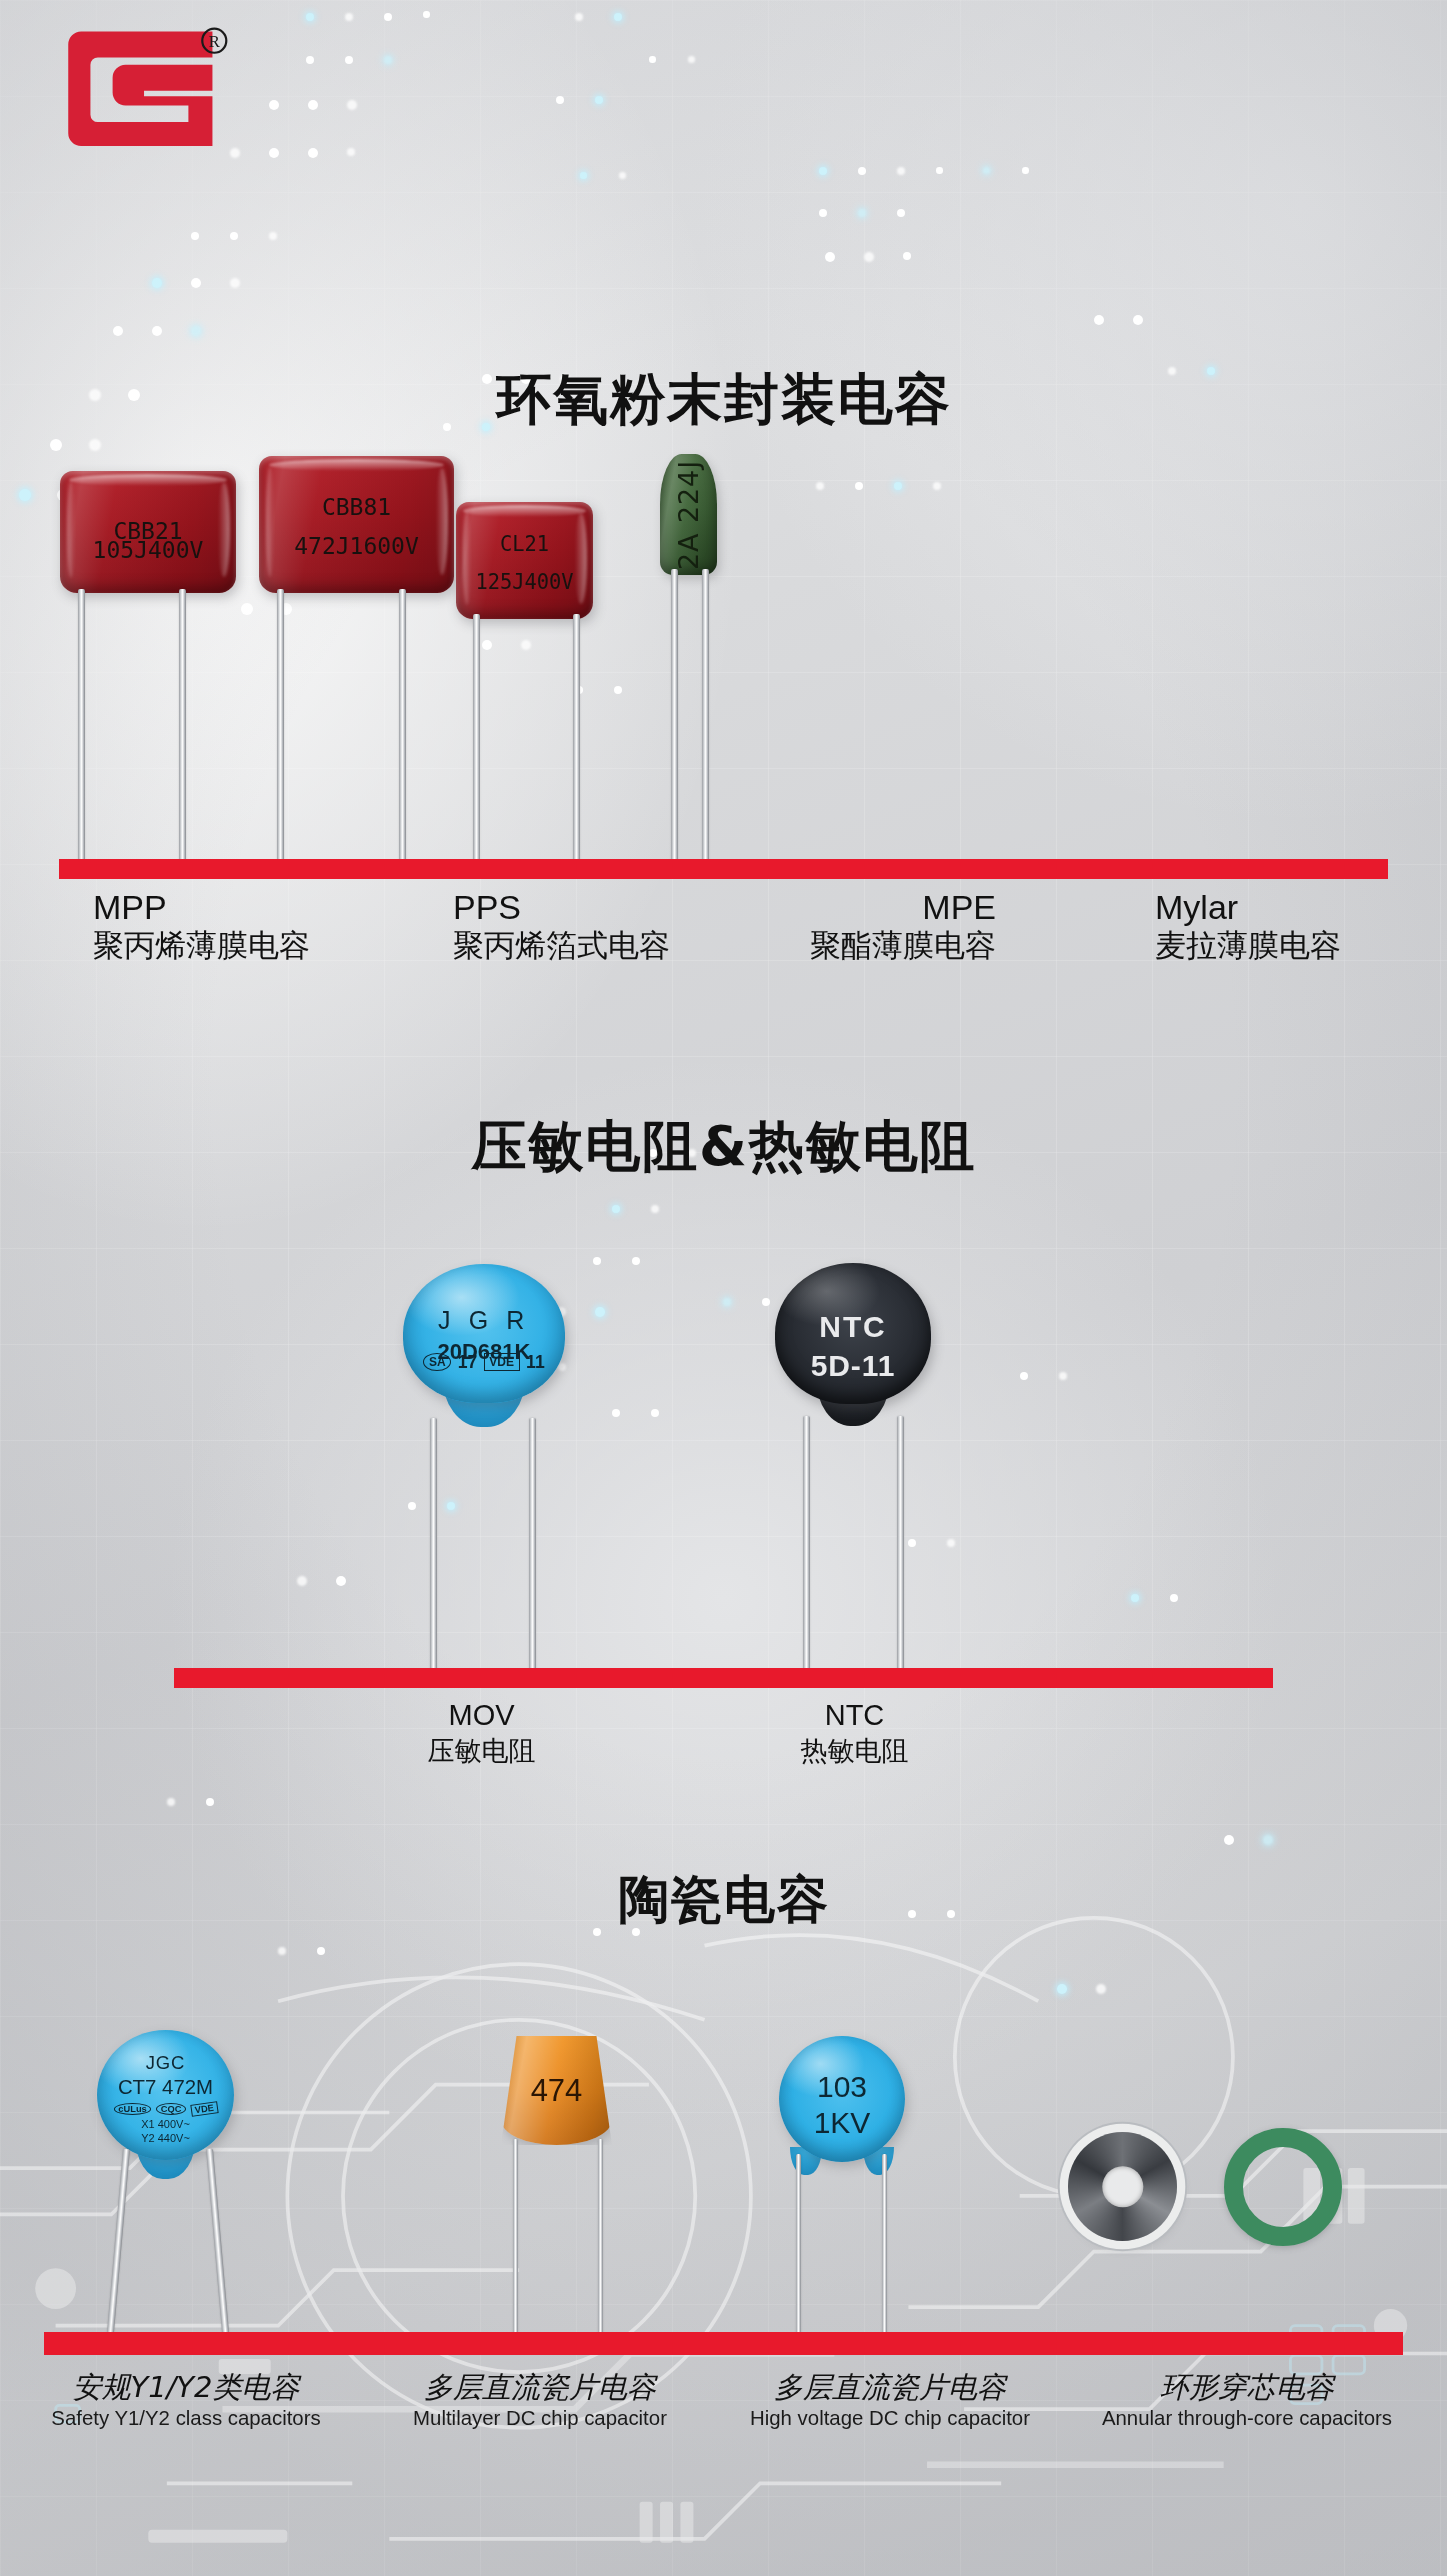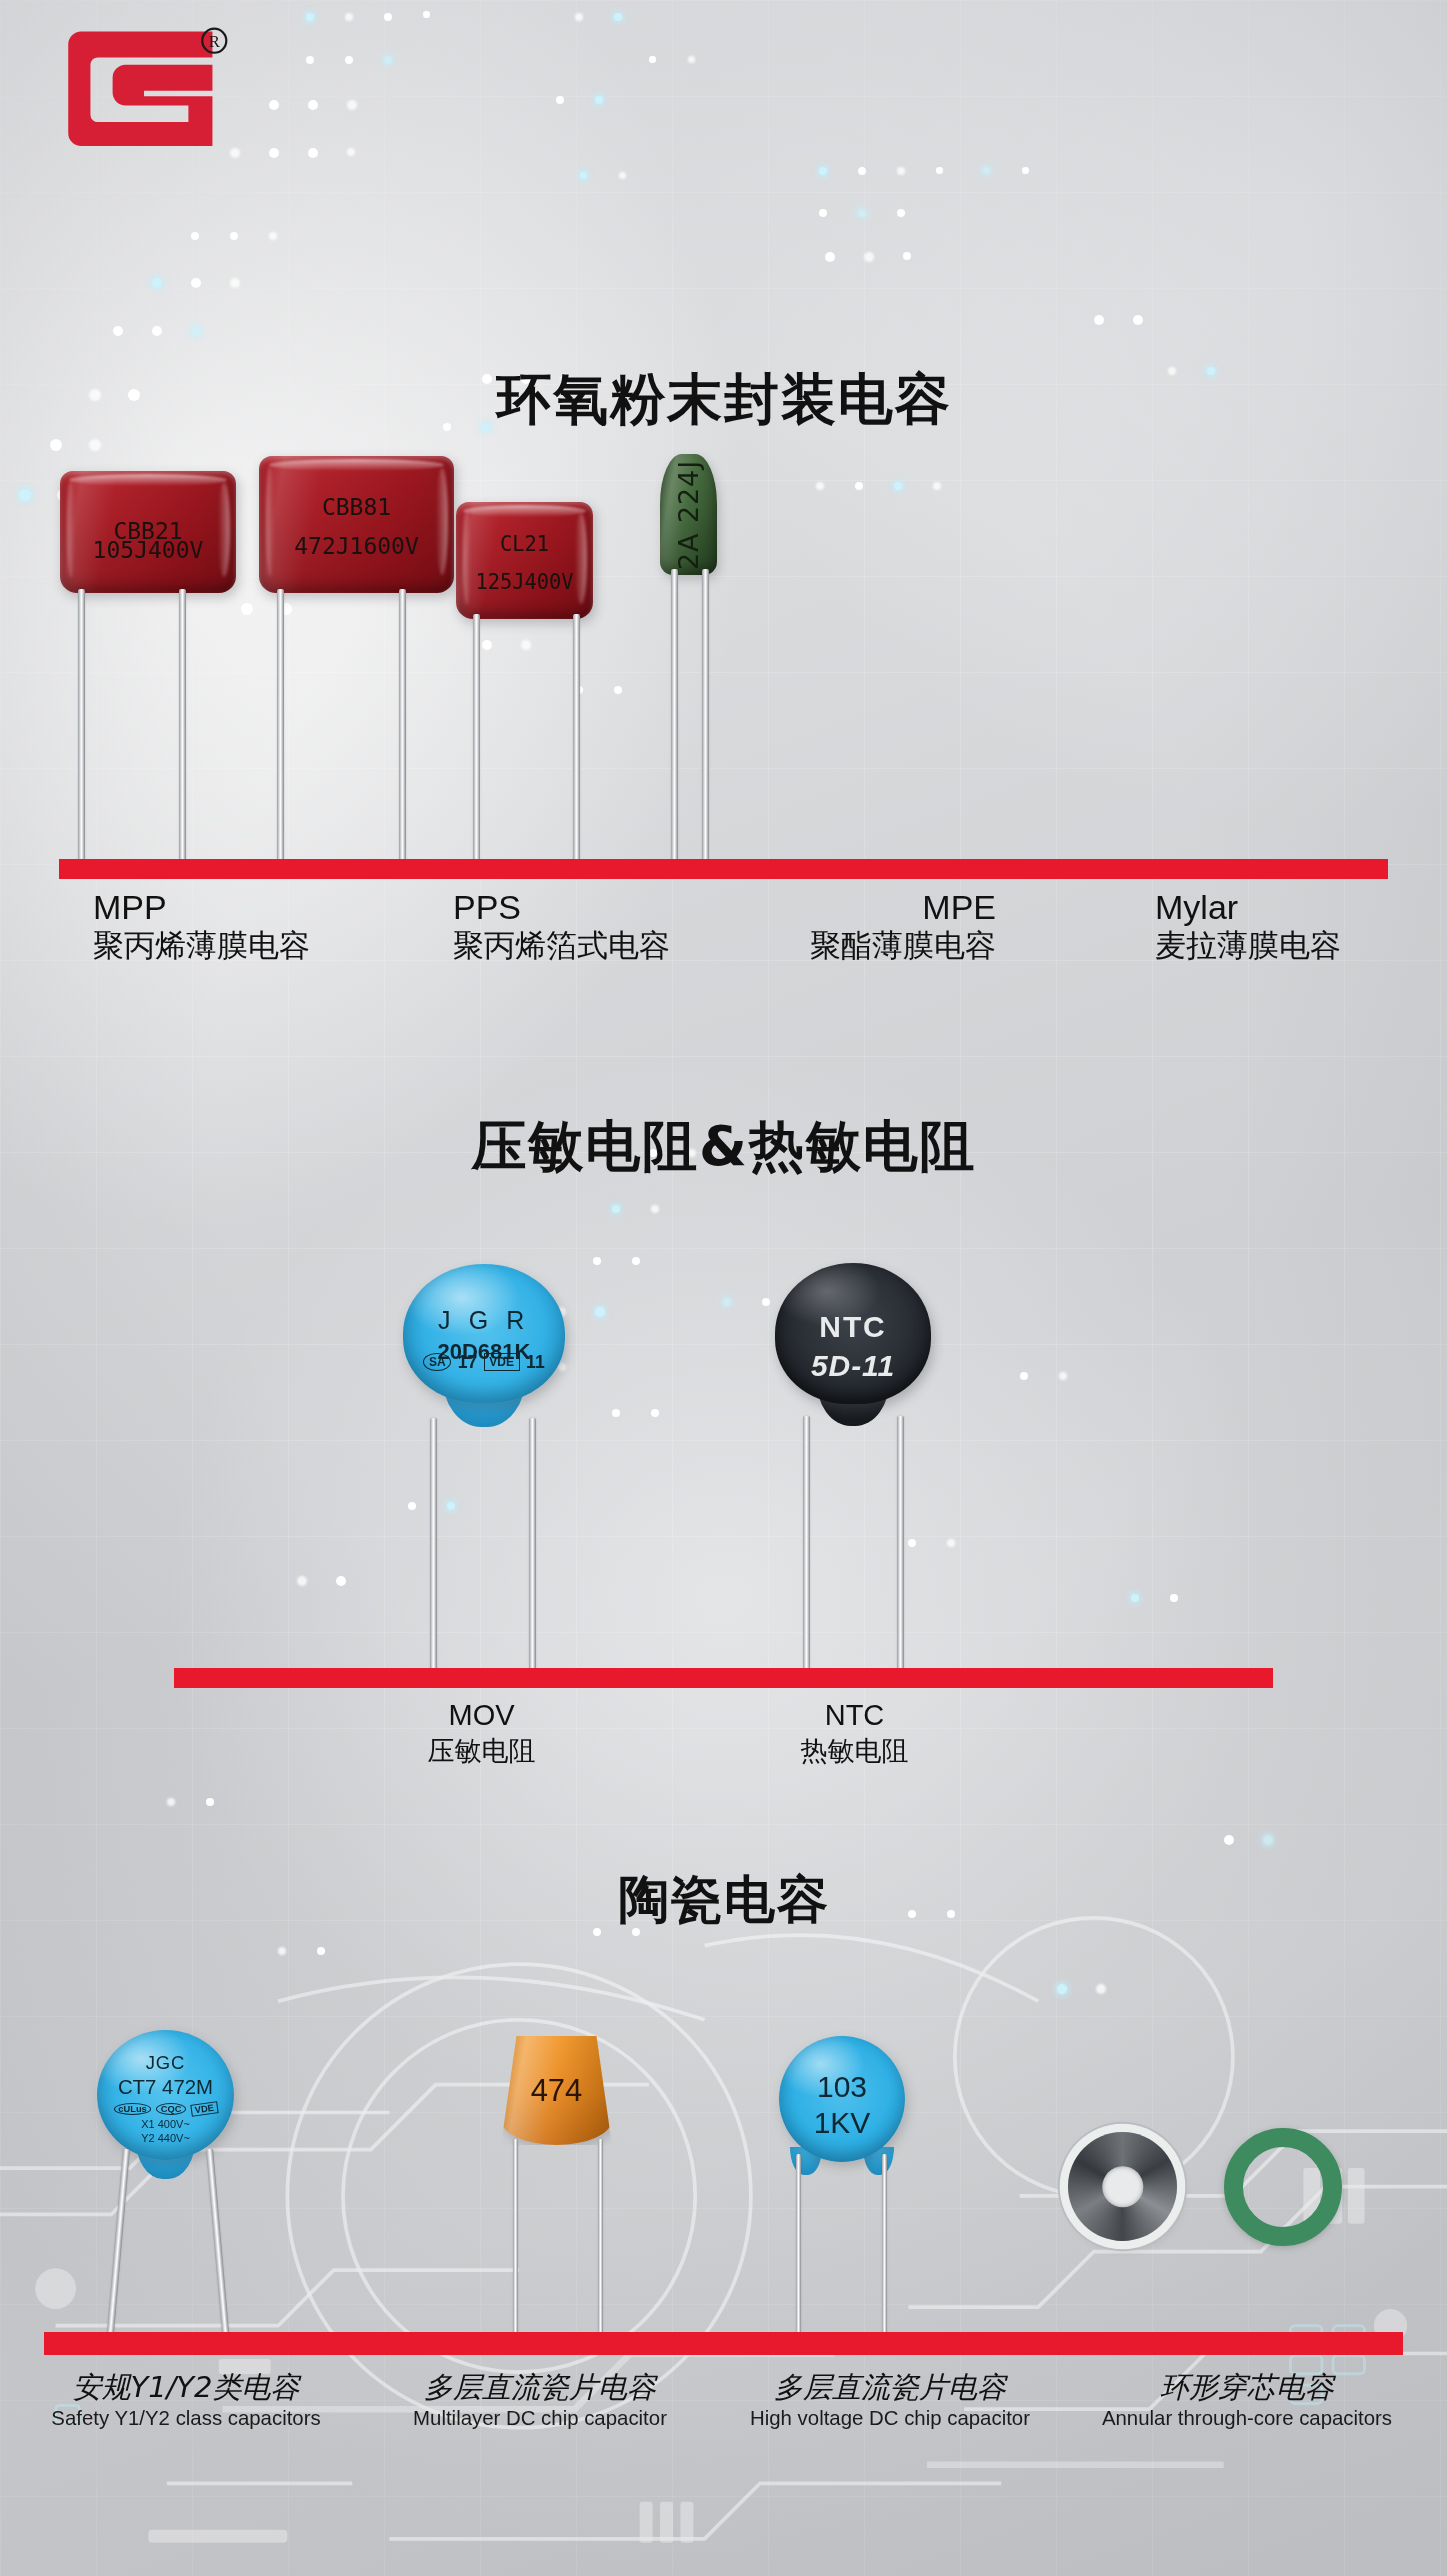--- a/index.html
+++ b/index.html
@@ -151,21 +151,21 @@
       radial-gradient(circle at 50% 42%, #3d424a 0%, #2b2f36 46%, #191c21 88%, #111317 100%);
     box-shadow:inset 0 -7.4px 15px rgba(0,0,0,.55), 2.8px 5.6px 11px rgba(80,80,85,.32);
   }
   .ntc .skirt{
     position:absolute;left:26%;right:26%;bottom:-22px;height:48px;
     background:radial-gradient(ellipse 72% 100% at 50% 6%, #2a2e35 0%, #1b1e23 70%, #141619 100%);
     border-radius:0 0 46% 46%/0 0 100% 100%;
   }
   .ntc .txt{position:absolute;left:0;right:0;top:33%;text-align:center;color:#e9eaec;font-weight:700;}
   .ntc .l1{font-size:30px;letter-spacing:1.9px;}
-  .ntc .l2{font-size:30px;letter-spacing:0.9px;margin-top:5.6px;font-style:italic;}
+  .ntc .l2{font-size:30px;letter-spacing:0.9px;margin-top:5.6px;}
 
   
   .safety{position:absolute;}
   .safety .disc{
     position:absolute;inset:0;border-radius:50%;
     background:
       radial-gradient(ellipse 60% 45% at 32% 22%, rgba(255,255,255,.55) 0%, rgba(255,255,255,0) 60%),
       radial-gradient(circle at 50% 45%, #55c4ef 0%, #36b4e7 50%, #1f93c9 88%, #1a80b1 100%);
     box-shadow:inset 0 -7.4px 15px rgba(0,0,0,.20), 2.8px 4.6px 10.2px rgba(90,90,95,.28);
   }

